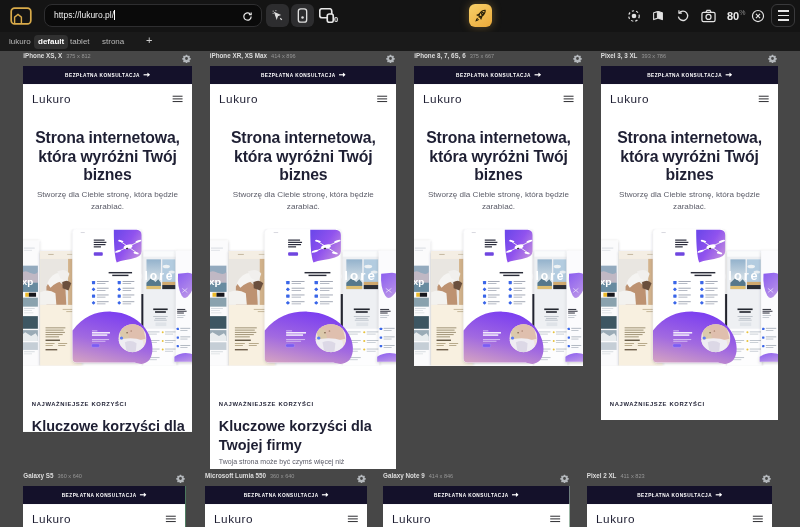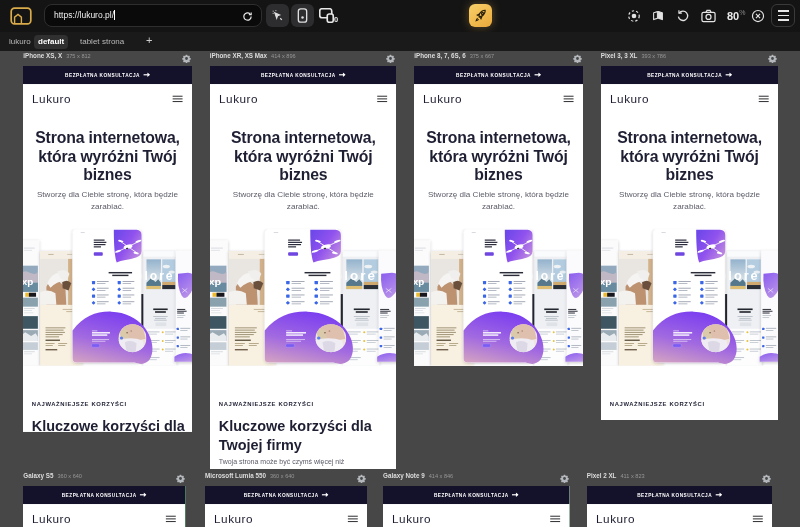--- a/index.html
+++ b/index.html
@@ -106,21 +106,21 @@
     </svg>
 <div class="menubtn">
       <i></i>
       <i></i>
       <i></i>
     </div>
 </div>
 <div class="tabs">
 <span class="tab" style="left:5px">lukuro</span>
 <span class="tab act" style="left:34px">default</span>
-<span class="tab" style="left:76px">tablet</span>
+<span class="tab" style="left:66px">tablet</span>
 <span class="tab" style="left:98px">strona</span>
 <span class="tab" style="left:142px;font-size:11px;color:#cfcfcf;top:0.5px">+</span>
 </div>
 <div class="work">
     <div class="dev" style="left:23.3px;top:0px;width:169.0px">
 <div class="dh"><span class="dn">iPhone XS, X</span><span class="dd">375 x 812</span><svg class="gear" viewBox="0 0 24 24">
           <path fill="#b4b8bc" fill-rule="evenodd" d="M10.3 1.7h3.4l.7 2.6 2 .9 2.4-1.2 2.4 2.4-1.2 2.4.9 2 2.6.7v3.4l-2.6.7-.9 2 1.2 2.4-2.4 2.4-2.4-1.2-2 .9-.7 2.6h-3.4l-.7-2.6-2-.9-2.4 1.2-2.4-2.4 1.2-2.4-.9-2-2.6-.7v-3.4l2.6-.7.9-2-1.2-2.4 2.4-2.4 2.4 1.2 2-.9zM12 8.2a3.8 3.8 0 100 7.6 3.8 3.8 0 000-7.6z"></path>
         </svg></div>
 <div class="scr" style="height:366.0px">
         <div class="zoom" style="transform:scale(0.4507)">

